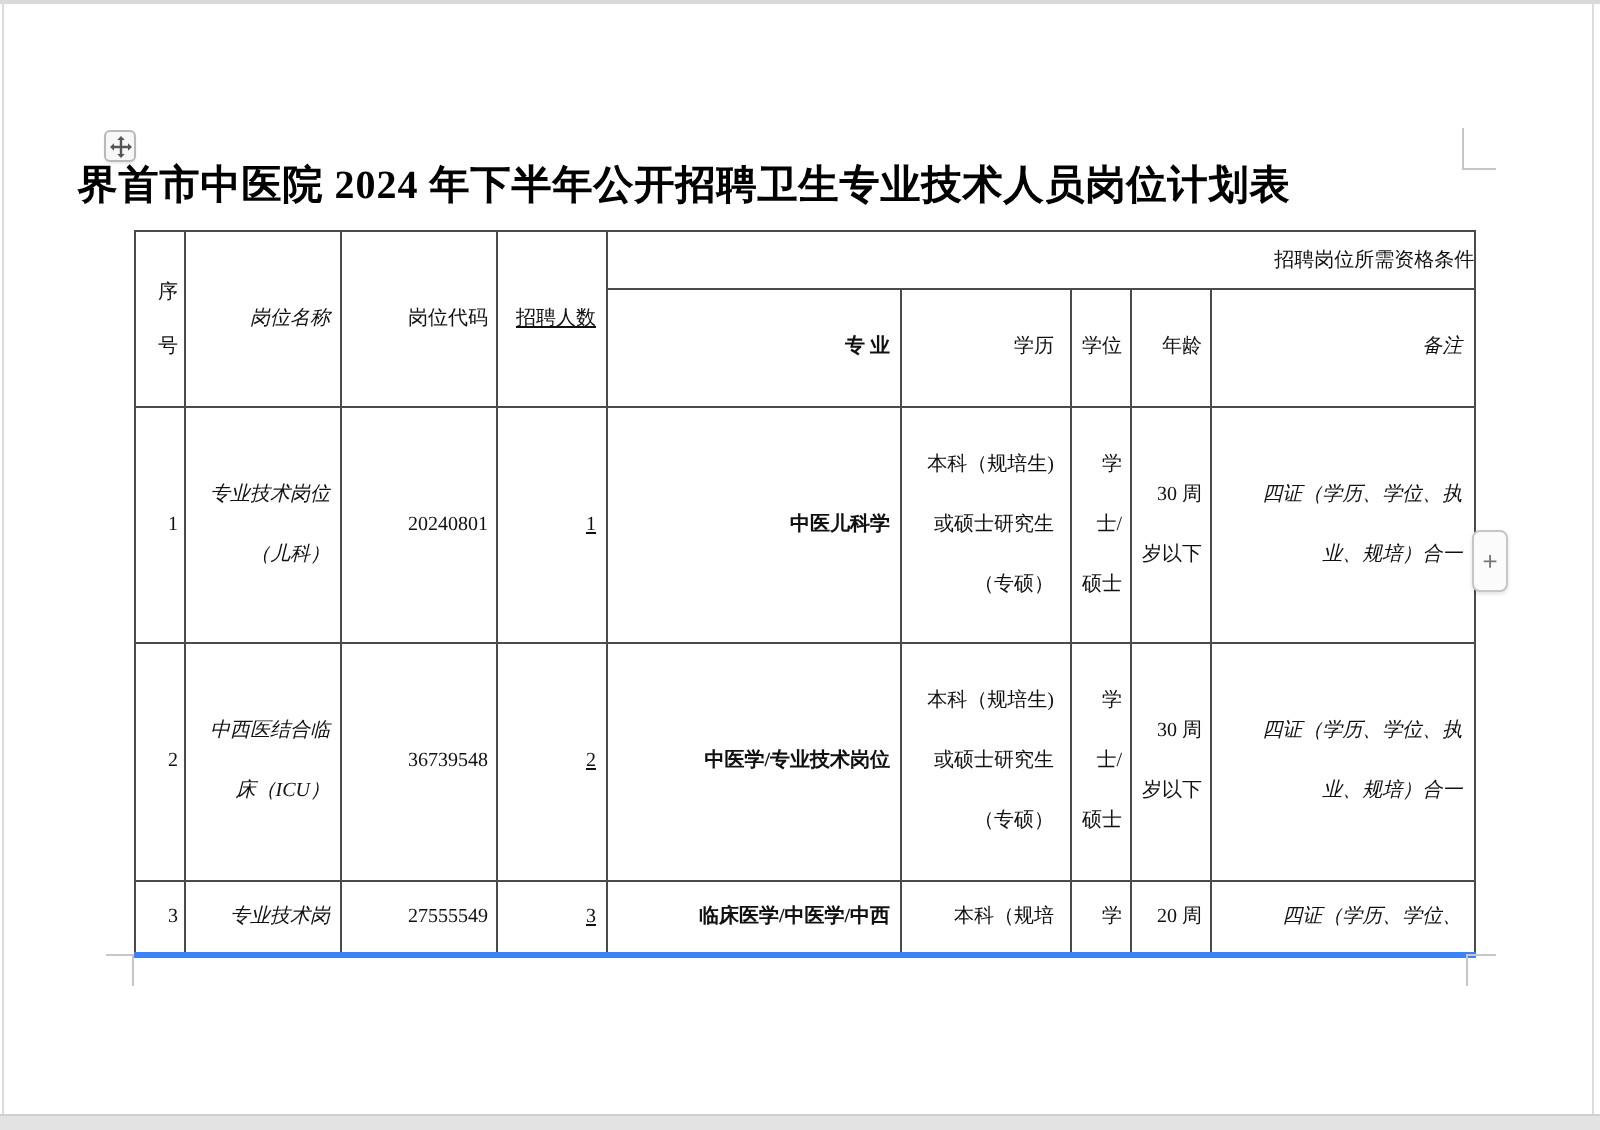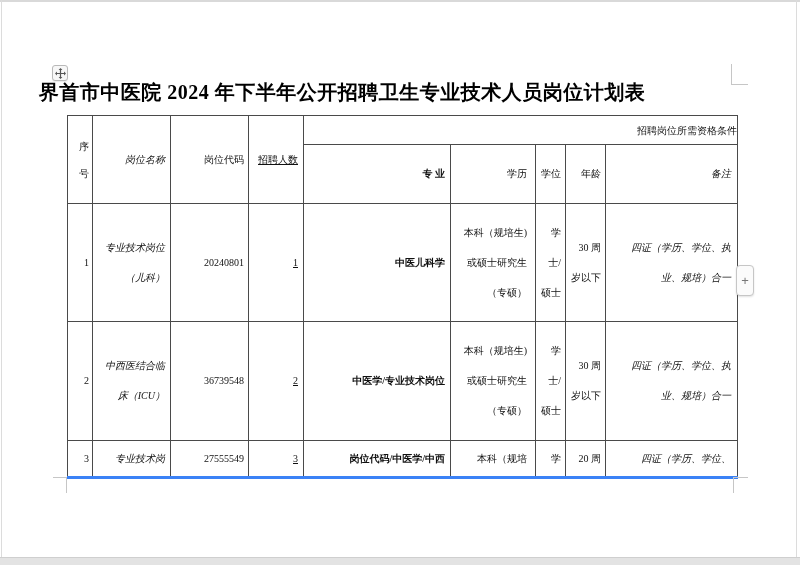--- a/index.html
+++ b/index.html
@@ -126,21 +126,21 @@
         <td class="c-deg">学士/硕士</td>
         <td class="c-age">30 周岁以下</td>
         <td class="c-rem">四证（学历、学位、执业、规培）合一</td>
       </tr>
 
       <tr class="clipped" style="height:37px">
         <td class="c-idx">3</td>
         <td class="c-name">专业技术岗</td>
         <td class="c-code">27555549</td>
         <td class="c-cnt">3</td>
-        <td class="c-major">岗位代码/中医学/中西</td>
+        <td class="c-major">临床医学/中医学/中西</td>
         <td class="c-edu">本科（规培</td>
         <td class="c-deg">学</td>
         <td class="c-age">20 周</td>
         <td class="c-rem">四证（学历、学位、</td>
       </tr>
     </tbody>
   </table>
 
   <div class="crop">
     <div class="crop-line" style="left:731px; top:64px; width:1px; height:20px;"></div>

